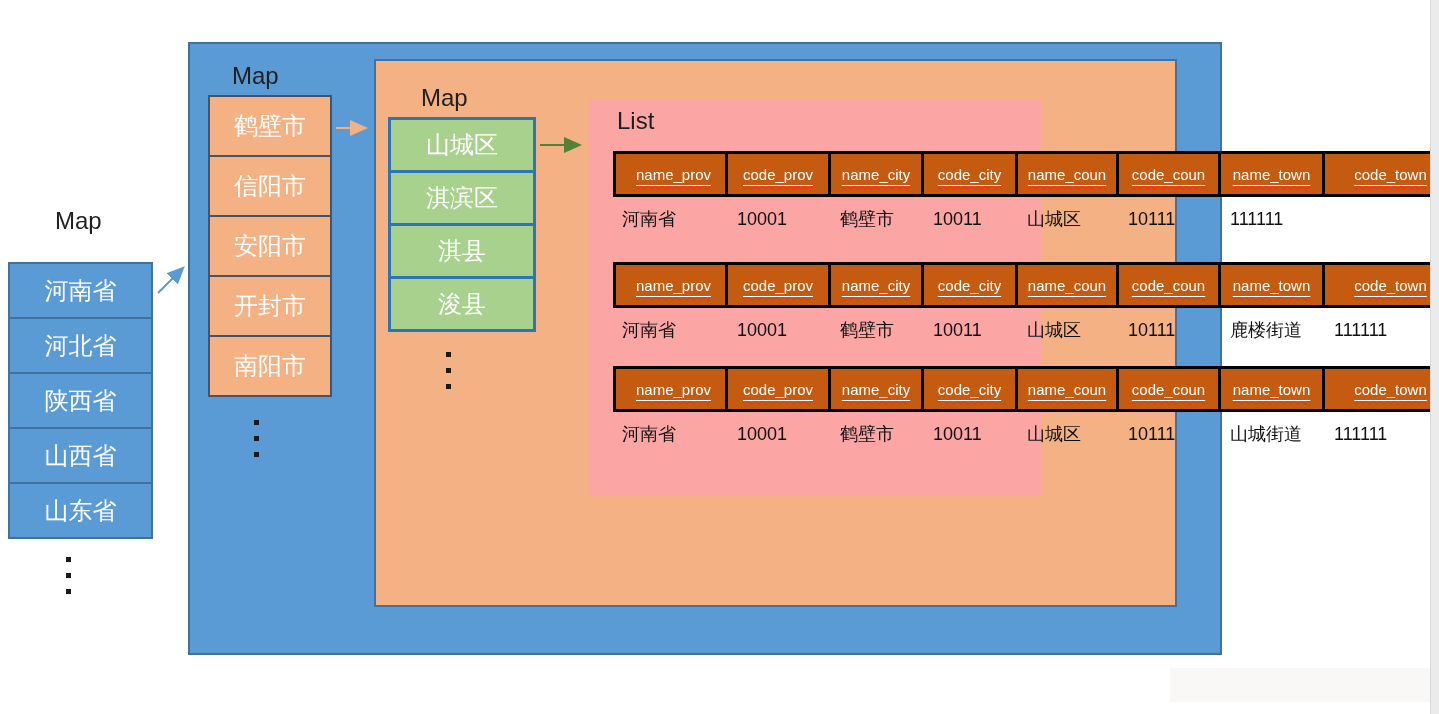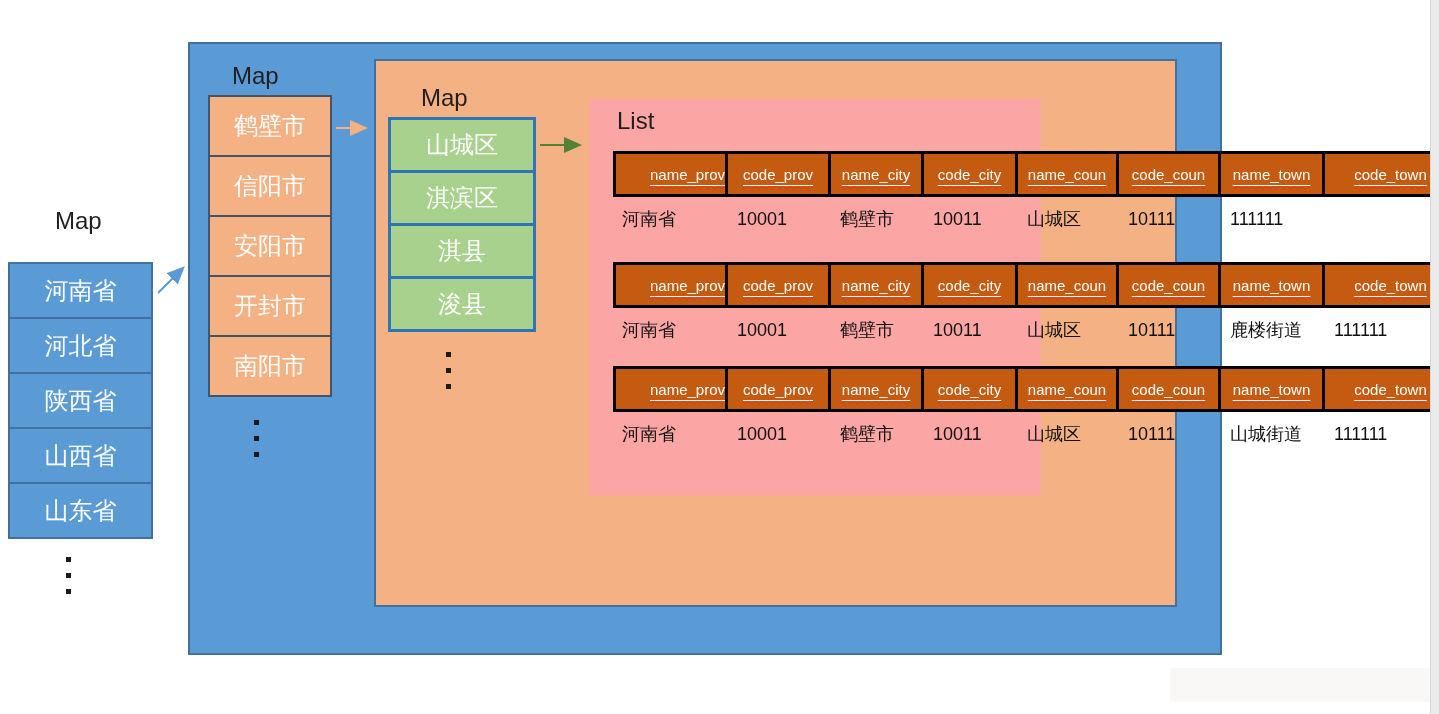--- a/index.html
+++ b/index.html
@@ -31,21 +31,21 @@
   .vdots{position:absolute;display:flex;flex-direction:column;gap:11px;z-index:4;}
   .vdots i{width:5px;height:5px;background:#1a1a1a;display:block;}
 
   
   .tbl{position:absolute;left:613px;z-index:5;}
   .thead{display:grid;grid-template-columns:112px 103px 93px 94px 101px 102px 104px 108px;
     border:3px solid #000;box-sizing:content-box;background:#C55A11;}
   .th{height:40px;display:flex;align-items:center;justify-content:center;
     color:#fff;font-size:15px;border-right:3px solid #000;box-sizing:border-box;}
   .th:last-child{border-right:none;padding-left:23px;}
-  .th:first-child{justify-content:flex-end;padding-right:0;}
+  .th:first-child{justify-content:flex-end;padding-right:14px;}
   .sq{text-decoration:underline wavy #ff2222;text-decoration-thickness:1px;text-underline-offset:5px;}
   .sq .ul{text-decoration:underline solid;}
   .trow{display:grid;grid-template-columns:115px 103px 93px 94px 101px 102px 104px 108px;
     margin-left:3px;}
   .td{height:44px;display:flex;align-items:center;padding-left:6px;
     color:#111;font-size:18px;box-sizing:border-box;white-space:nowrap;}
 
   
   .arrows{position:absolute;left:0;top:0;z-index:6;pointer-events:none;}
 

